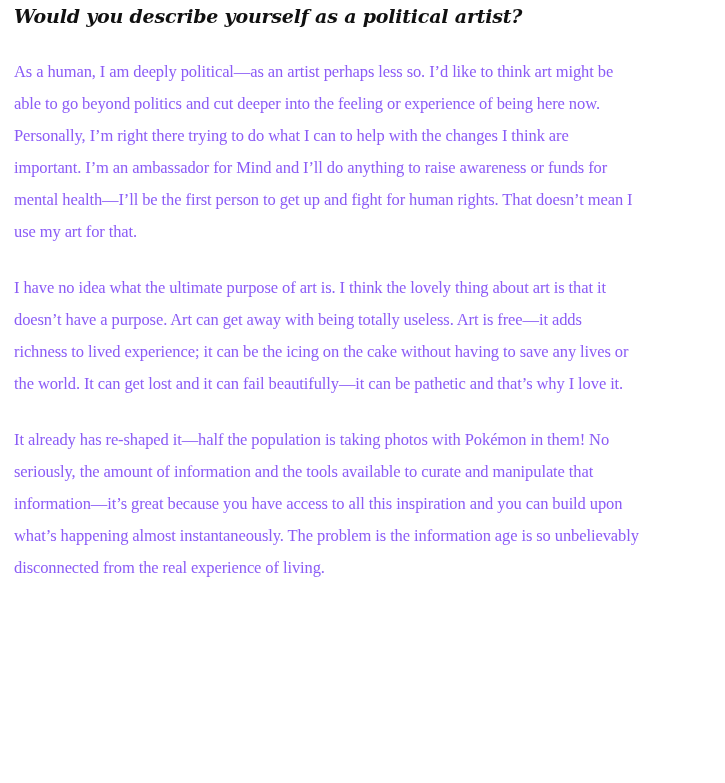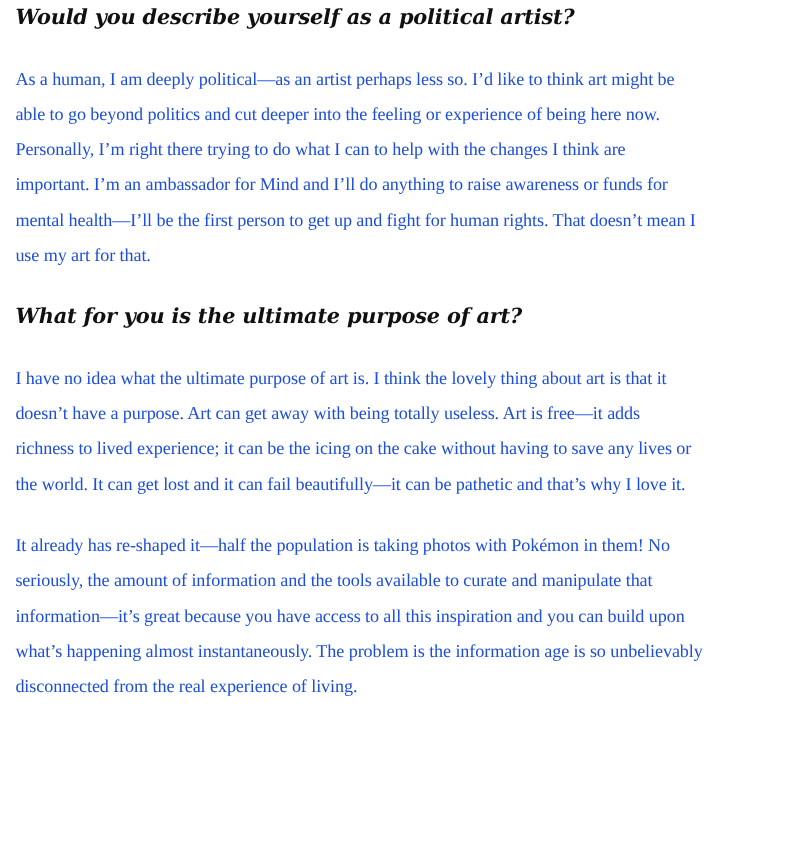--- a/index.html
+++ b/index.html
@@ -28,40 +28,39 @@
     letter-spacing: -0.2px;
     color: #101010;
     margin: 0 0 24px 0;
   }
   .answer {
     font-family: "Liberation Serif", "DejaVu Serif", serif;
     font-weight: 400;
     font-size: 16.5px;
     line-height: 32px;
     letter-spacing: -0.1px;
-    color: #1d4ed8;
+    color: #8b5cf6;
     margin: 0 0 24px 0;
   }
   .qa-section:last-child .answer {
     margin-bottom: 15px;
   }
 </style>
 </head>
 <body>
 
 <div class="page">
   <article class="article">
 
     <section class="qa-section">
       <h2 class="question">Would you describe yourself as a political artist?</h2>
       <p class="answer">As a human, I am deeply political—as an artist perhaps less so. I’d like to think art might be able to go beyond politics and cut deeper into the feeling or experience of being here now. Personally, I’m right there trying to do what I can to help with the changes I think are important. I’m an ambassador for Mind and I’ll do anything to raise awareness or funds for mental health—I’ll be the first person to get up and fight for human rights. That doesn’t mean I use my art for that.</p>
     </section>
 
     <section class="qa-section">
-      <h2 class="question">What for you is the ultimate purpose of art?</h2>
       <p class="answer">I have no idea what the ultimate purpose of art is. I think the lovely thing about art is that it doesn’t have a purpose. Art can get away with being totally useless. Art is free—it adds richness to lived experience; it can be the icing on the cake without having to save any lives or the world. It can get lost and it can fail beautifully—it can be pathetic and that’s why I love it.</p>
     </section>
 
     <section class="qa-section">
       <p class="answer">It already has re-shaped it—half the population is taking photos with Pokémon in them! No seriously, the amount of information and the tools available to curate and manipulate that information—it’s great because you have access to all this inspiration and you can build upon what’s happening almost instantaneously. The problem is the information age is so unbelievably disconnected from the real experience of living.</p>
     </section>
 
   </article>
 </div>
 

